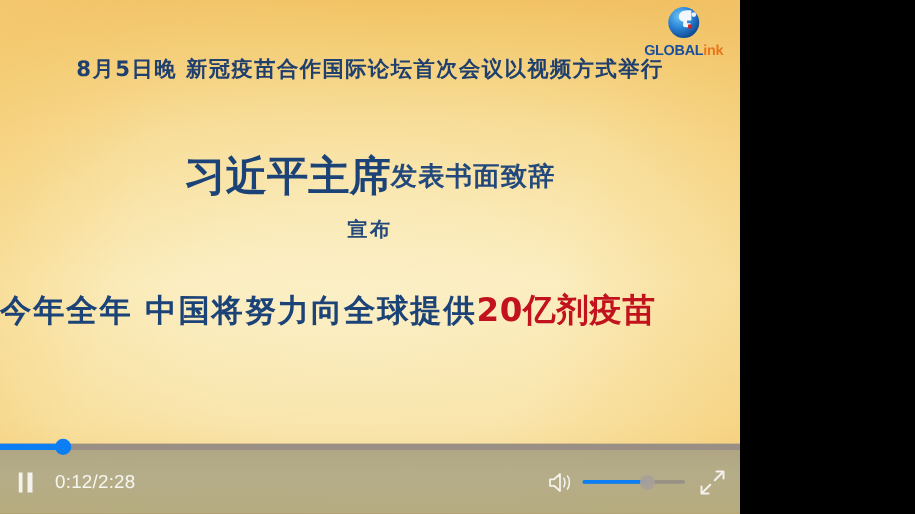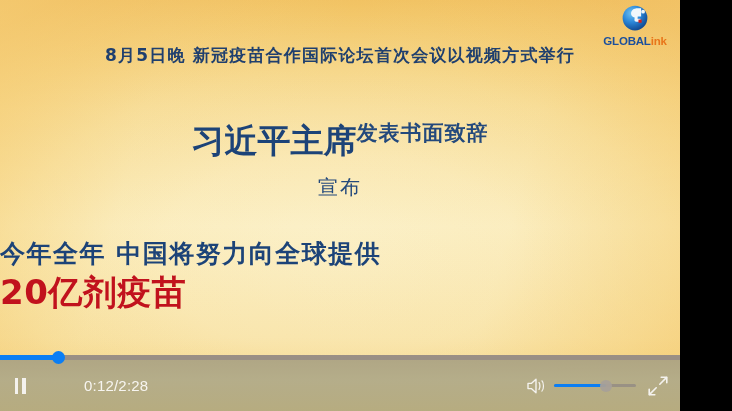--- a/index.html
+++ b/index.html
@@ -2,21 +2,21 @@
 <html><head>
 <meta charset="utf-8">
 <style>
   html, body {
     margin: 0;
     padding: 0;
     background: #000;
   }
   #player {
     position: relative;
-    width: 680px;
+    width: 592px;
     height: 411px;
     overflow: hidden;
     font-family: "Liberation Sans", sans-serif;
     -webkit-font-smoothing: antialiased;
   }
 
   
   #video-frame {
     position: absolute;
     inset: 0;
@@ -75,64 +75,63 @@
     font-family: "DejaVu Sans", sans-serif;
     font-weight: bold;
     font-size: 17px;
     color: #1f3f6e;
     letter-spacing: 1.2px;
     margin-bottom: 52px;
   }
   #line-main {
     margin-bottom: 10px;
     display: flex;
-    align-items: flex-start;
+    align-items: center;
     justify-content: center;
     gap: 0px;
   }
   #line-main-big {
     font-family: "DejaVu Sans", sans-serif;
     font-weight: bold;
     font-size: 33px;
     color: #1c4378;
     letter-spacing: 0px;
   }
   #line-main-small {
     font-family: Liberation Sans, sans-serif;
     font-weight: bold;
     font-size: 21px;
     color: #23497c;
     letter-spacing: 1px;
     padding-bottom: 1px;
   }
   #line-announce {
     font-family: "DejaVu Sans", sans-serif;
-    font-weight: normal;
-    font-size: 20px;
+    font-weight: bold;
+    font-size: 16px;
     color: #23497c;
     letter-spacing: 2px;
     margin-bottom: 36px;
   }
   #line-stat {
     display: flex;
     align-items: baseline;
     justify-content: flex-start;
-    flex-direction: column;
   }
   #line-stat-blue {
     font-family: "DejaVu Sans", sans-serif;
     font-weight: bold;
     font-size: 25px;
     color: #1c4378;
     letter-spacing: 1.5px;
   }
   #line-stat-red {
     font-family: "DejaVu Sans", sans-serif;
     font-weight: bold;
-    font-size: 34px;
+    font-size: 26px;
     color: #c1121d;
     letter-spacing: 0.5px;
   }
 
   
   #controls {
     position: absolute;
     left: 0;
     right: 0;
     bottom: 0;
@@ -171,21 +170,20 @@
     cursor: pointer;
   }
 
   #ctrl-left {
     position: absolute;
     left: 0;
     top: 5px;
     bottom: 0;
     display: flex;
     align-items: center;
-    gap: 40px;
   }
   #pause-button {
     width: 40px;
     height: 51px;
     display: flex;
     align-items: center;
     justify-content: center;
     cursor: pointer;
   }
   #pause-icon {

